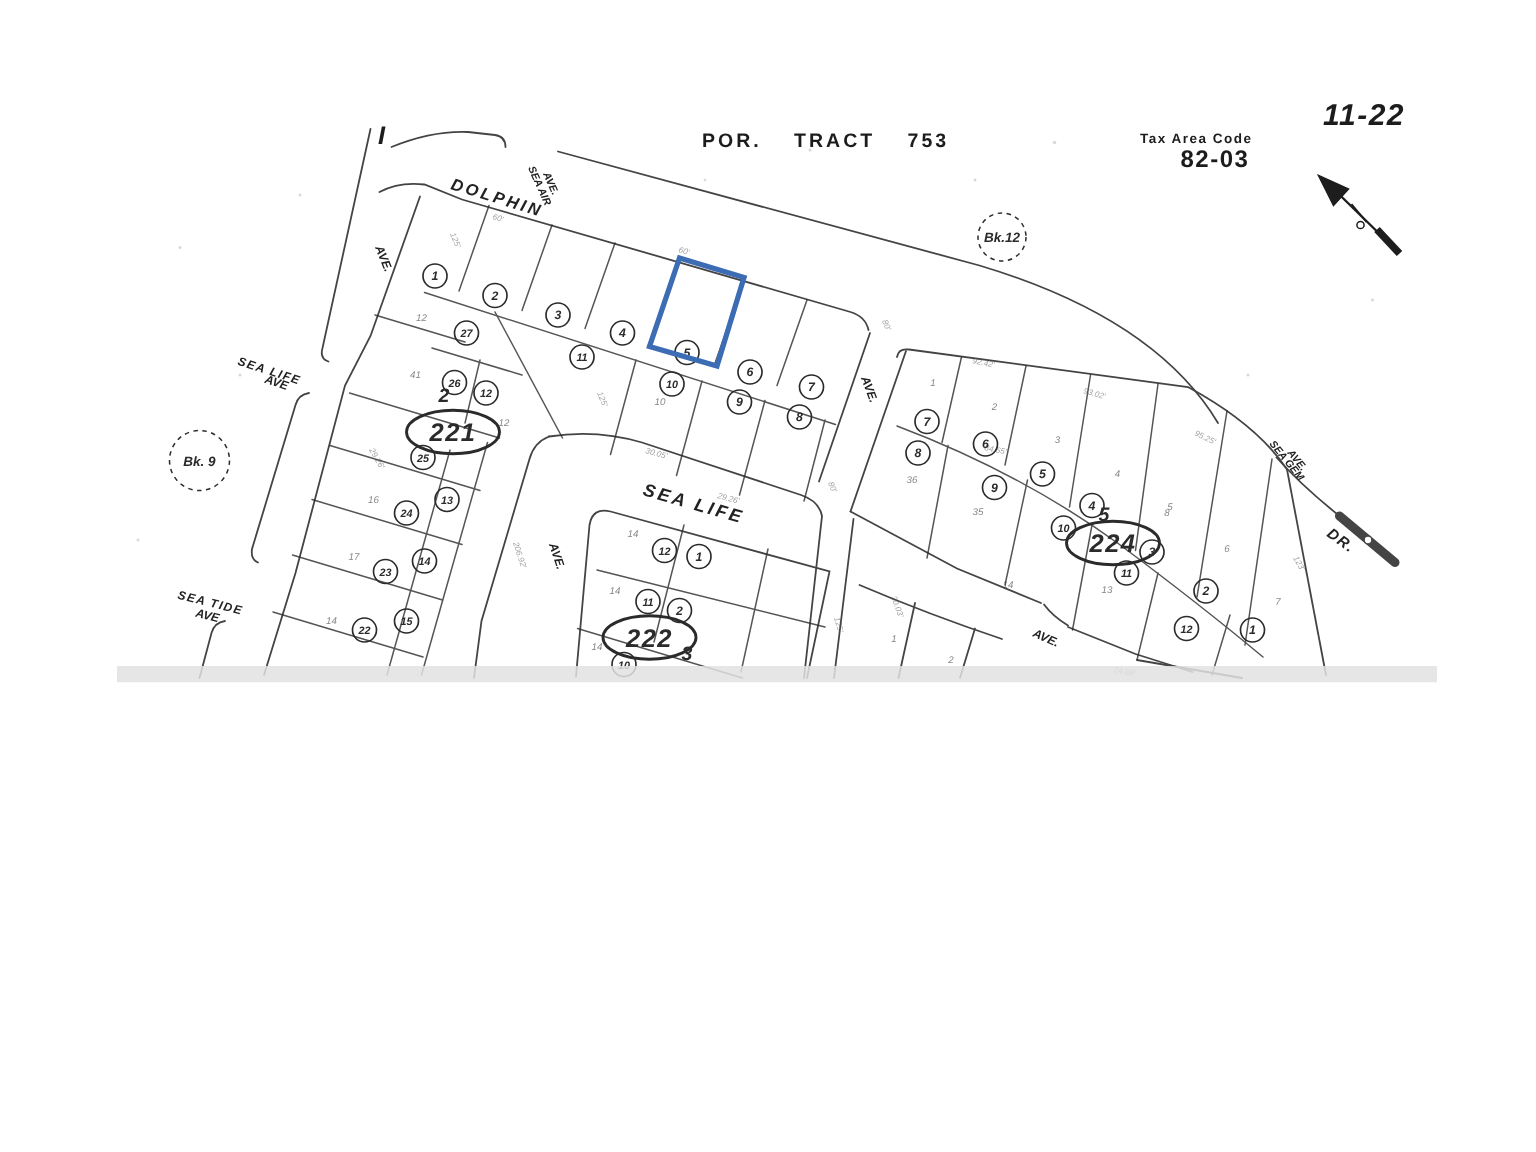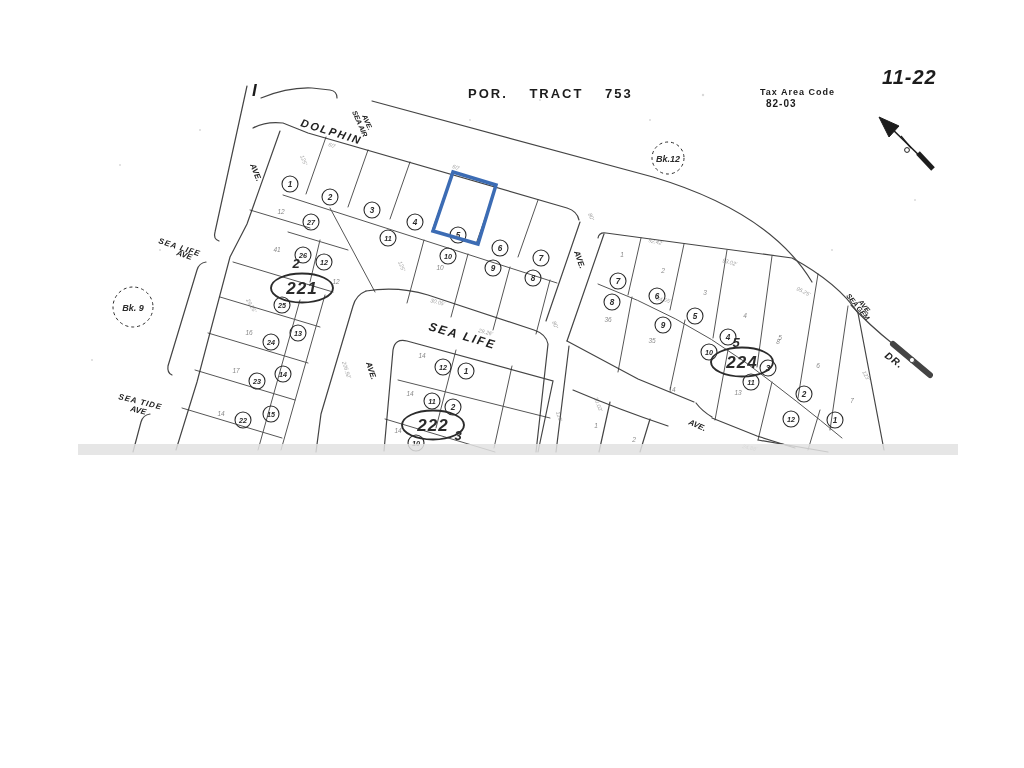--- a/index.html
+++ b/index.html
@@ -2,21 +2,21 @@
 <html><head>
 <meta charset="utf-8">
 <style>
   html,body{margin:0;padding:0;background:#ffffff;}
   #page{position:relative;width:1024px;height:768px;background:#ffffff;overflow:hidden;
         font-family:"Liberation Sans","DejaVu Sans",sans-serif;}
   #map-svg{position:absolute;left:0;top:0;}
   .hdr{position:absolute;color:#1c1c1c;white-space:nowrap;}
   #map-title{left:468px;top:86px;font-size:13px;font-weight:bold;letter-spacing:2px;word-spacing:16px;}
   #tac-label{left:760px;top:87px;font-size:9px;font-weight:bold;letter-spacing:1px;}
-  #tac-value{left:766px;top:98px;font-size:10px;font-weight:bold;letter-spacing:1px;}
+  #tac-value{left:787px;top:98px;font-size:16px;font-weight:bold;letter-spacing:1px;}
   #sheet-no{left:882px;top:66px;font-size:20px;font-weight:bold;font-style:italic;letter-spacing:1px;}
   #edge-mark{left:252px;top:81px;font-size:17px;font-weight:bold;font-style:italic;}
 </style>
 </head>
 <body>
 
 <div id="page">
 
   <svg id="map-svg" width="1024" height="768" viewBox="0 0 1024 768">
 

